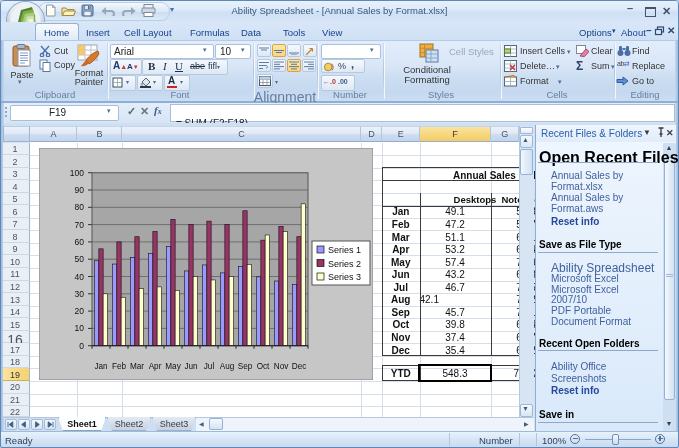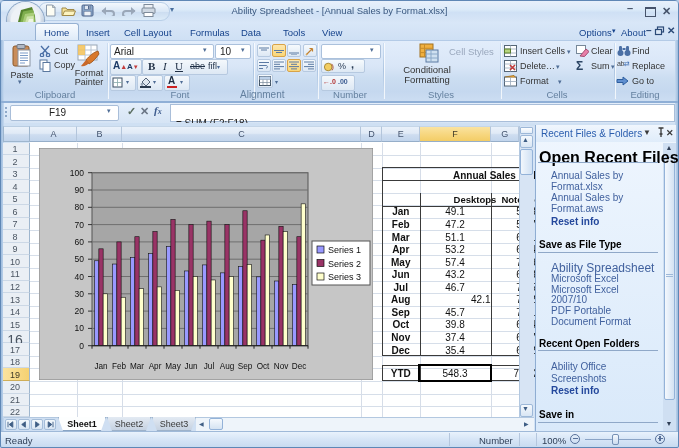--- a/index.html
+++ b/index.html
@@ -79,21 +79,21 @@
 <div class="ab" style="left:317px;top:43px;width:1px;height:56px;background:linear-gradient(to bottom,#cddef2,#aec6e2 50%,#cddef2);"></div>
 <div class="ab" style="left:318px;top:43px;width:1px;height:56px;background:rgba(255,255,255,.75);"></div>
 <div class="ab" style="left:383px;top:43px;width:1px;height:56px;background:linear-gradient(to bottom,#cddef2,#aec6e2 50%,#cddef2);"></div>
 <div class="ab" style="left:384px;top:43px;width:1px;height:56px;background:rgba(255,255,255,.75);"></div>
 <div class="ab" style="left:500px;top:43px;width:1px;height:56px;background:linear-gradient(to bottom,#cddef2,#aec6e2 50%,#cddef2);"></div>
 <div class="ab" style="left:501px;top:43px;width:1px;height:56px;background:rgba(255,255,255,.75);"></div>
 <div class="ab" style="left:614px;top:43px;width:1px;height:56px;background:linear-gradient(to bottom,#cddef2,#aec6e2 50%,#cddef2);"></div>
 <div class="ab" style="left:615px;top:43px;width:1px;height:56px;background:rgba(255,255,255,.75);"></div>
 <div class="tx" style="left:10px;top:89px;width:90px;text-align:center;font-size:9.5px;color:#64809f;">Clipboard</div>
 <div class="tx" style="left:135px;top:89px;width:90px;text-align:center;font-size:9.5px;color:#64809f;">Font</div>
-<div class="tx" style="left:240px;top:89px;width:90px;text-align:left;font-size:10px;color:#64809f;">Alignment</div>
+<div class="tx" style="left:240px;top:89px;width:90px;text-align:center;font-size:14px;color:#64809f;">Alignment</div>
 <div class="tx" style="left:305px;top:89px;width:90px;text-align:center;font-size:9.5px;color:#64809f;">Number</div>
 <div class="tx" style="left:396px;top:89px;width:90px;text-align:center;font-size:9.5px;color:#64809f;">Styles</div>
 <div class="tx" style="left:512px;top:89px;width:90px;text-align:center;font-size:9.5px;color:#64809f;">Cells</div>
 <div class="tx" style="left:600px;top:89px;width:90px;text-align:center;font-size:9.5px;color:#64809f;">Editing</div>
 <svg class="ab" style="left:11px;top:44px" width="22" height="24" viewBox="0 0 22 24">
 <rect x="2" y="2" width="16" height="20" rx="2" fill="#c98d5a" stroke="#8d5a2b"></rect>
 <rect x="6" y="0.5" width="8" height="4" rx="1" fill="#b0b8c4" stroke="#6d7683"></rect>
 <rect x="7" y="6" width="12" height="16" fill="#fff" stroke="#8a94a2"></rect>
 <g stroke="#7c9cc8" stroke-width="1.2">
       <path d="M9 9h8M9 11.5h8M9 14h8M9 16.5h8M9 19h5"></path>
@@ -390,21 +390,21 @@
 <div class="tx" style="left:382px;top:256.6px;width:37.5px;text-align:center;font-size:10px;font-weight:bold;color:#111;">May</div>
 <div class="tx" style="left:419.5px;top:256.6px;width:71.0px;text-align:center;font-size:10px;font-weight:normal;color:#111;">57.4</div>
 <div class="tx" style="left:490.5px;top:256.6px;width:71px;text-align:center;font-size:10px;color:#111;">72.9</div>
 <div class="tx" style="left:382px;top:269.2px;width:37.5px;text-align:center;font-size:10px;font-weight:bold;color:#111;">Jun</div>
 <div class="tx" style="left:419.5px;top:269.2px;width:71.0px;text-align:center;font-size:10px;font-weight:normal;color:#111;">43.2</div>
 <div class="tx" style="left:490.5px;top:269.2px;width:71px;text-align:center;font-size:10px;color:#111;">69.8</div>
 <div class="tx" style="left:382px;top:281.8px;width:37.5px;text-align:center;font-size:10px;font-weight:bold;color:#111;">Jul</div>
 <div class="tx" style="left:419.5px;top:281.8px;width:71.0px;text-align:center;font-size:10px;font-weight:normal;color:#111;">46.7</div>
 <div class="tx" style="left:490.5px;top:281.8px;width:71px;text-align:center;font-size:10px;color:#111;">71.5</div>
 <div class="tx" style="left:382px;top:294.3px;width:37.5px;text-align:center;font-size:10px;font-weight:bold;color:#111;">Aug</div>
-<div class="tx" style="left:419.5px;top:294.3px;width:71.0px;text-align:right;font-size:10px;font-weight:normal;color:#111;">42.1</div>
+<div class="tx" style="left:419.5px;top:294.3px;width:71.0px;text-align:left;font-size:10px;font-weight:normal;color:#111;">42.1</div>
 <div class="tx" style="left:490.5px;top:294.3px;width:71px;text-align:center;font-size:10px;color:#111;">70.2</div>
 <div class="tx" style="left:382px;top:306.8px;width:37.5px;text-align:center;font-size:10px;font-weight:bold;color:#111;">Sep</div>
 <div class="tx" style="left:419.5px;top:306.8px;width:71.0px;text-align:center;font-size:10px;font-weight:normal;color:#111;">45.7</div>
 <div class="tx" style="left:490.5px;top:306.8px;width:71px;text-align:center;font-size:10px;color:#111;">78.1</div>
 <div class="tx" style="left:382px;top:319.4px;width:37.5px;text-align:center;font-size:10px;font-weight:bold;color:#111;">Oct</div>
 <div class="tx" style="left:419.5px;top:319.4px;width:71.0px;text-align:center;font-size:10px;font-weight:normal;color:#111;">39.8</div>
 <div class="tx" style="left:490.5px;top:319.4px;width:71px;text-align:center;font-size:10px;color:#111;">61.4</div>
 <div class="tx" style="left:382px;top:331.9px;width:37.5px;text-align:center;font-size:10px;font-weight:bold;color:#111;">Nov</div>
 <div class="tx" style="left:419.5px;top:331.9px;width:71.0px;text-align:center;font-size:10px;font-weight:normal;color:#111;">37.4</div>
 <div class="tx" style="left:490.5px;top:331.9px;width:71px;text-align:center;font-size:10px;color:#111;">68.7</div>

